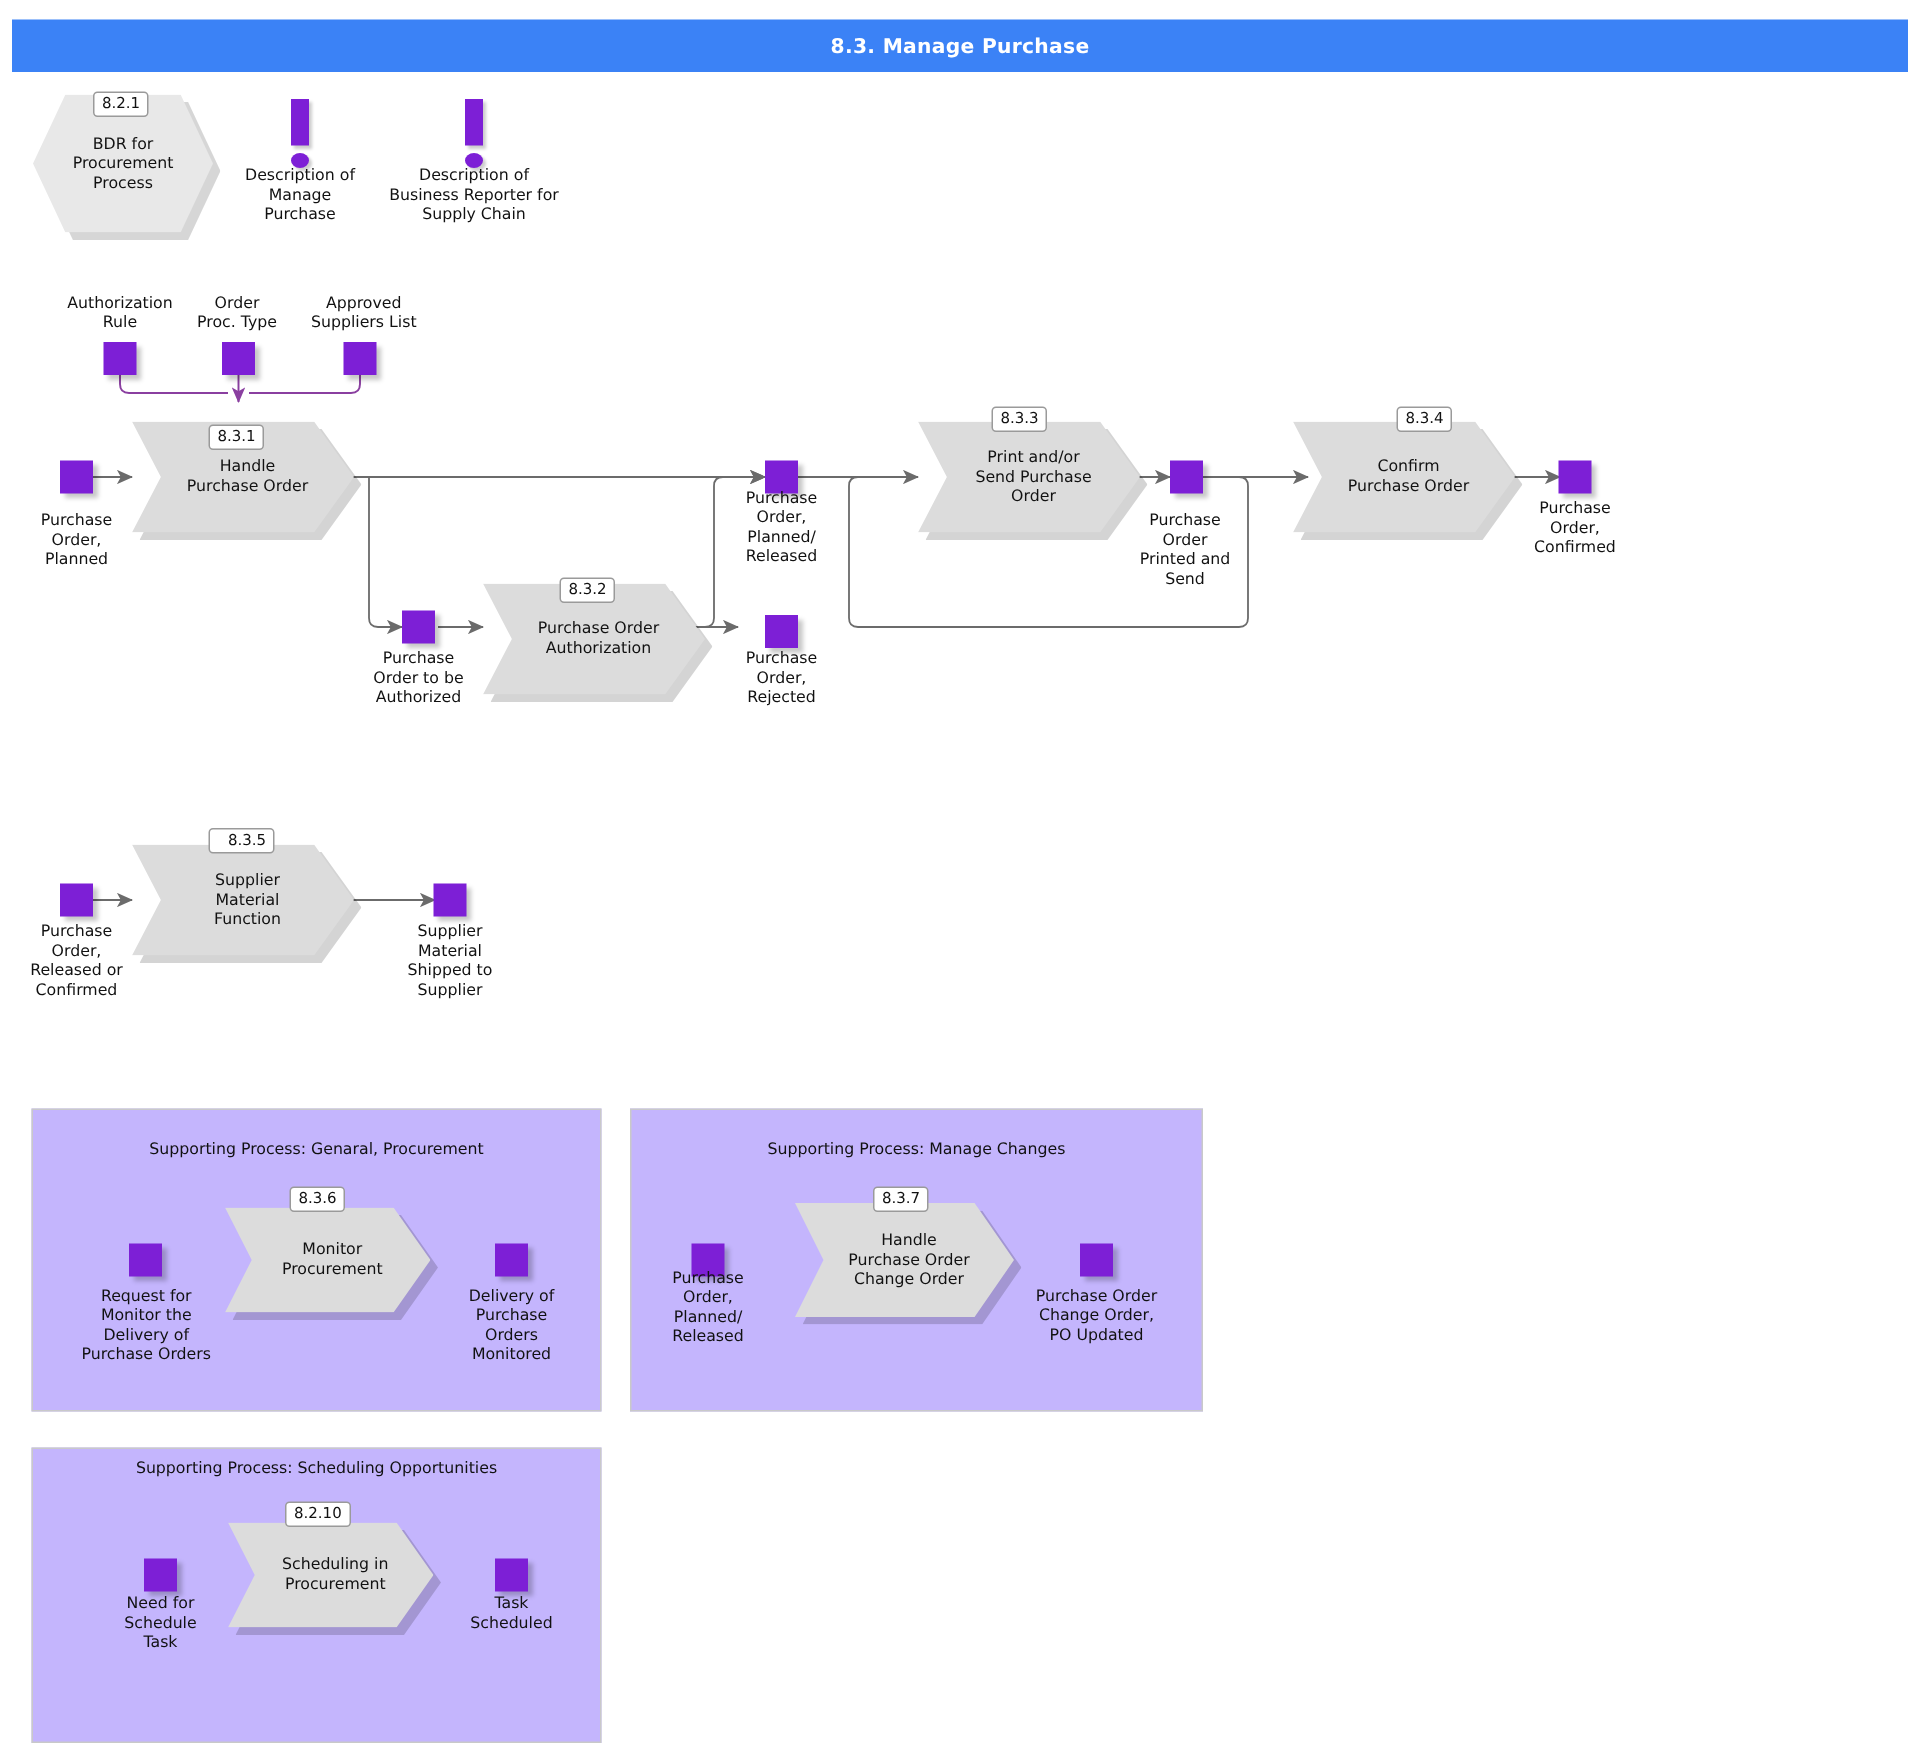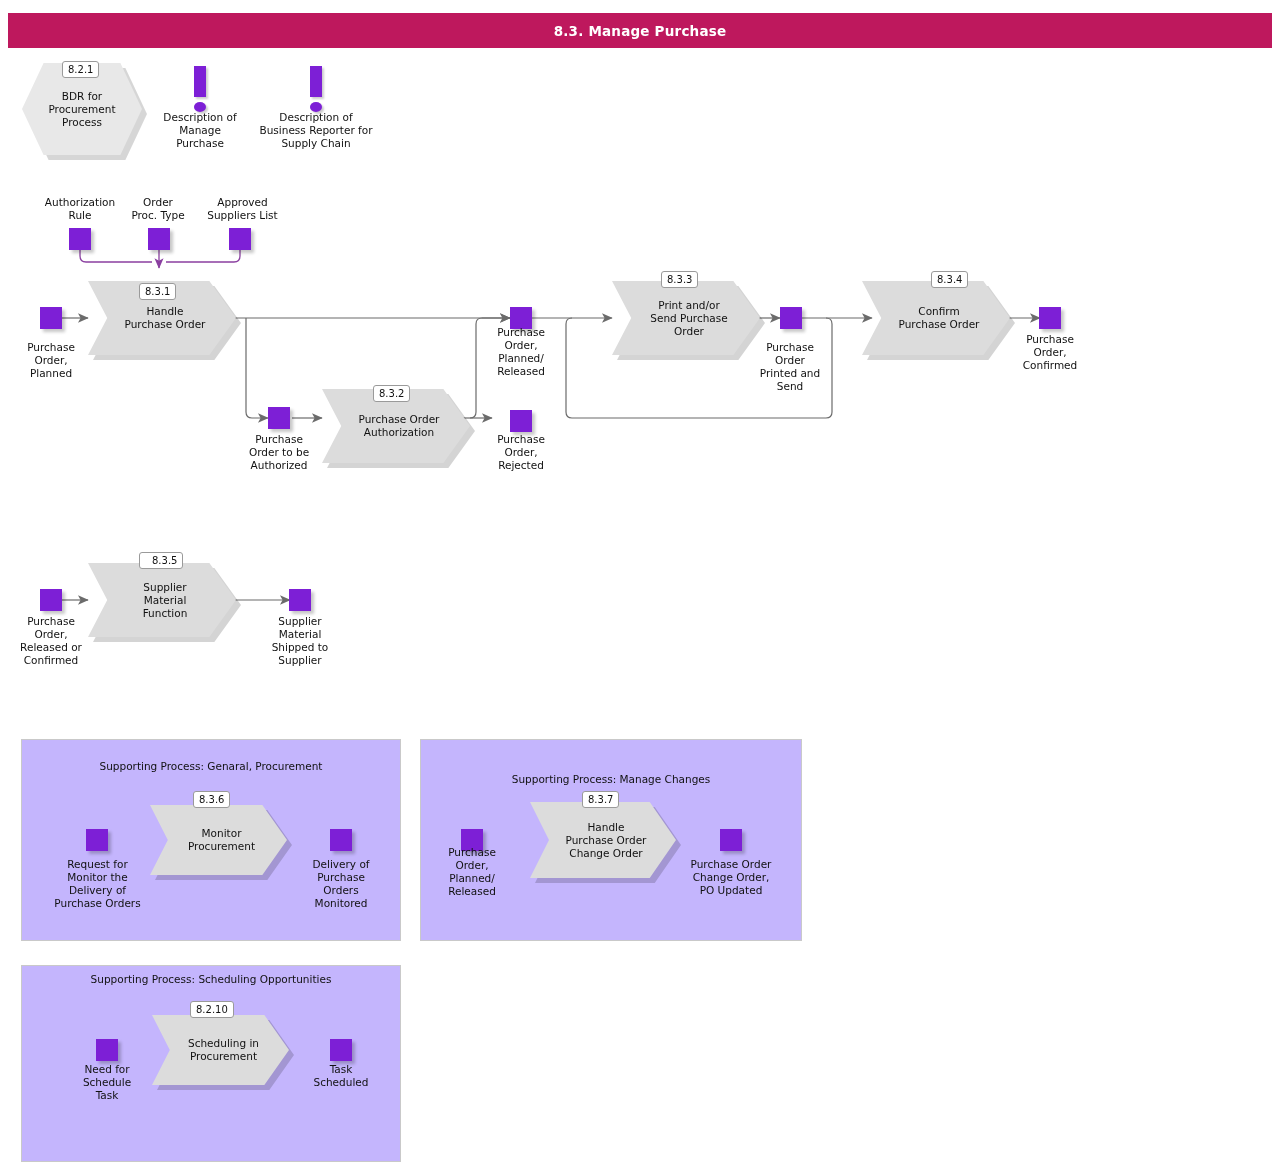--- a/index.html
+++ b/index.html
@@ -6,21 +6,21 @@
   body{
     width:1280px;height:1170px;position:relative;overflow:hidden;
     font-family:"DejaVu Sans","Liberation Sans",sans-serif;
     color:#1a1a1a;
   }
   #canvas{position:absolute;left:0;top:0;width:1280px;height:1170px;}
 
   
   .header{
     position:absolute;left:8px;top:13px;width:1264px;height:35px;
-    background:#be185d;color:#ffffff;
+    background:#3b82f6;color:#ffffff;
     font-size:13.5px;font-weight:bold;
     display:flex;align-items:center;justify-content:center;
     letter-spacing:.2px;
   }
 
   
   #wires{position:absolute;left:0;top:0;width:1280px;height:1170px;pointer-events:none;}
 
   
   .sq{
@@ -308,21 +308,21 @@
 Procurement</div>
   </div>
   <div class="badge" style="left:193px;top:791px;">8.3.6</div>
   <div class="sq" style="left:330px;top:829px;"></div>
   <div class="lbl" style="left:291px;top:858px;width:100px;">Delivery of
 Purchase
 Orders
 Monitored</div>
 
   <div class="group" style="left:420px;top:739px;width:380px;height:200px;">
-    <div class="group-title" style="top:33px;">Supporting Process: Manage Changes</div>
+    <div class="group-title" style="top:20px;">Supporting Process: Manage Changes</div>
   </div>
   <div class="sq" style="left:461px;top:829px;"></div>
   <div class="lbl" style="left:422px;top:846px;width:100px;">Purchase
 Order,
 Planned/
 Released</div>
   <div class="chev" style="left:530px;top:802px;width:146px;height:76px;">
     <div class="shadow"></div>
     <div class="shape"></div>
     <div class="txt">Handle

